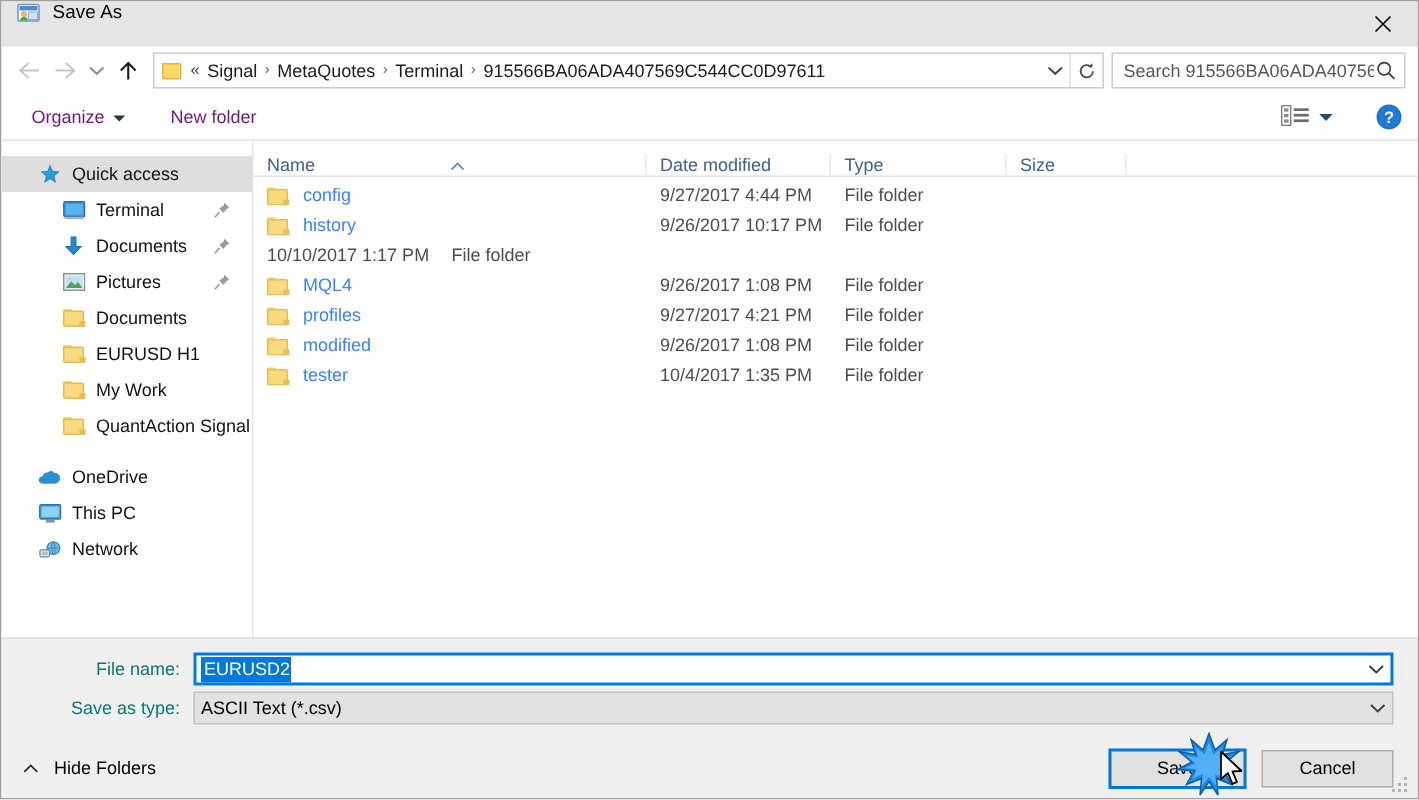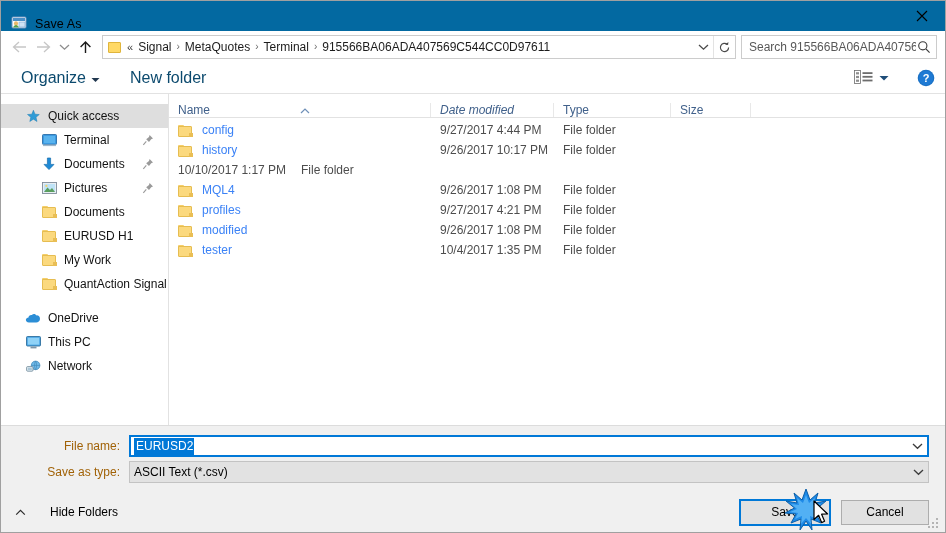--- a/index.html
+++ b/index.html
@@ -19,22 +19,22 @@
   #window {
     position: absolute; inset: 0;
     border: 1px solid #a0a0a0;
     background: #ffffff;
     display: flex; flex-direction: column;
   }
 
   
   #titlebar {
     height: 30px; flex: 0 0 30px;
-    background: #0369a1;
-    display: flex; align-items: flex-end;
+    background: #e5e5e5;
+    display: flex; align-items: flex-start;
     position: relative;
   }
   #title-icon {
     width: 16px; height: 16px;
     margin-left: 10px; margin-right: 8px;
     position: relative; flex: 0 0 16px;
   }
   #title-text {
     font-size: 12.5px; color: #000; letter-spacing: .1px;
   }
@@ -117,21 +117,21 @@
 
   
   #commandbar {
     height: 31px; flex: 0 0 31px;
     display: flex; align-items: center;
     padding: 0 10px 0 14px;
     background: #ffffff;
     border-bottom: 1px solid #e2e2e2;
   }
   .cmd-item {
-    font-size: 16px; color: #0c4a6e;
+    font-size: 12px; color: #701a75;
     display: flex; align-items: flex-start; gap: 5px;
     padding: 2px 6px;
   }
   #cmd-newfolder { margin-left: 18px; }
   #cmd-right { margin-left: auto; display: flex; align-items: center; gap: 0; }
   #view-icon-btn { display: flex; align-items: center; gap: 6px; padding: 2px 6px; }
   #help-btn { margin-left: 22px; width: 18px; height: 18px; display: flex; }
 
   
   #body-split { flex: 1 1 auto; display: flex; min-height: 0; }
@@ -190,21 +190,21 @@
   }
   .col {
     font-size: 12px; color: #41618b;
     display: flex; align-items: center;
     padding-left: 9px;
     border-right: 1px solid #e8e8e8;
     position: relative;
     overflow: hidden; white-space: nowrap;
   }
   .col.name { flex: 0 0 262px; }
-  .col.date { flex: 0 0 123px; font-style: italic; }
+  .col.date { flex: 0 0 123px; }
   .col.type { flex: 0 0 117px; }
   .col.size { flex: 0 0 80px; }
   .col.tail { flex: 1 1 auto; border-right: 0; }
   #sort-caret {
     position: absolute; left: 130px; top: 1px;
     width: 12px; height: 8px;
   }
   #rows { flex: 1 1 auto; overflow: hidden; padding-top: 2px; }
   .row { height: 20px; display: flex; align-items: center; }
   .cell { font-size: 12px; white-space: nowrap; overflow: hidden; }
@@ -216,21 +216,21 @@
 
   
   #formarea {
     flex: 0 0 67px; background: #f0f0f0;
     border-top: 1px solid #dcdcdc;
     padding: 9px 16px 0 0;
   }
   .form-row { display: flex; align-items: center; height: 22px; margin-bottom: 4px; }
   .form-label {
     flex: 0 0 128px; text-align: right; padding-right: 9px;
-    font-size: 12px; color: #a16207;
+    font-size: 12px; color: #0f766e;
   }
   .combo {
     flex: 1 1 auto; height: 22px; display: flex; align-items: center;
     background: #fff; border: 1px solid #c3c3c3;
     padding-left: 4px; min-width: 0;
   }
   .combo.focused { border: 2px solid #0078d7; padding-left: 3px; }
   .combo.readonly { background: #e2e2e2; border: 1px solid #c3c3c3; }
   .combo-text { font-size: 12px; color: #000; white-space: nowrap; }
   .combo-text.selected-text {
@@ -239,21 +239,21 @@
   .combo-spacer { flex: 1 1 auto; min-width: 0; }
   .combo-arrow { flex: 0 0 20px; display: flex; align-items: center; justify-content: center; }
 
   
   #footer {
     flex: 0 0 40px; background: #f0f0f0;
     display: flex; align-items: center;
     padding: 0 16px 0 14px;
     position: relative;
   }
-  #hide-folders { display: flex; align-items: center; gap: 24px; font-size: 12px; color: #000; }
+  #hide-folders { display: flex; align-items: center; gap: 10px; font-size: 12px; color: #000; }
   #btns { margin-left: auto; display: flex; align-items: center; gap: 10px; }
   .dlg-btn {
     width: 88px; height: 25px;
     display: flex; align-items: center; justify-content: center;
     font-size: 12px; color: #000;
     background: #e1e1e1; border: 1px solid #adadad;
     font-family: "Liberation Sans", sans-serif;
   }
   .dlg-btn.default { border: 2px solid #0078d7; width: 92px; height: 27px; }
   #grip { position: absolute; right: 4px; bottom: 3px; width: 13px; height: 13px; }

